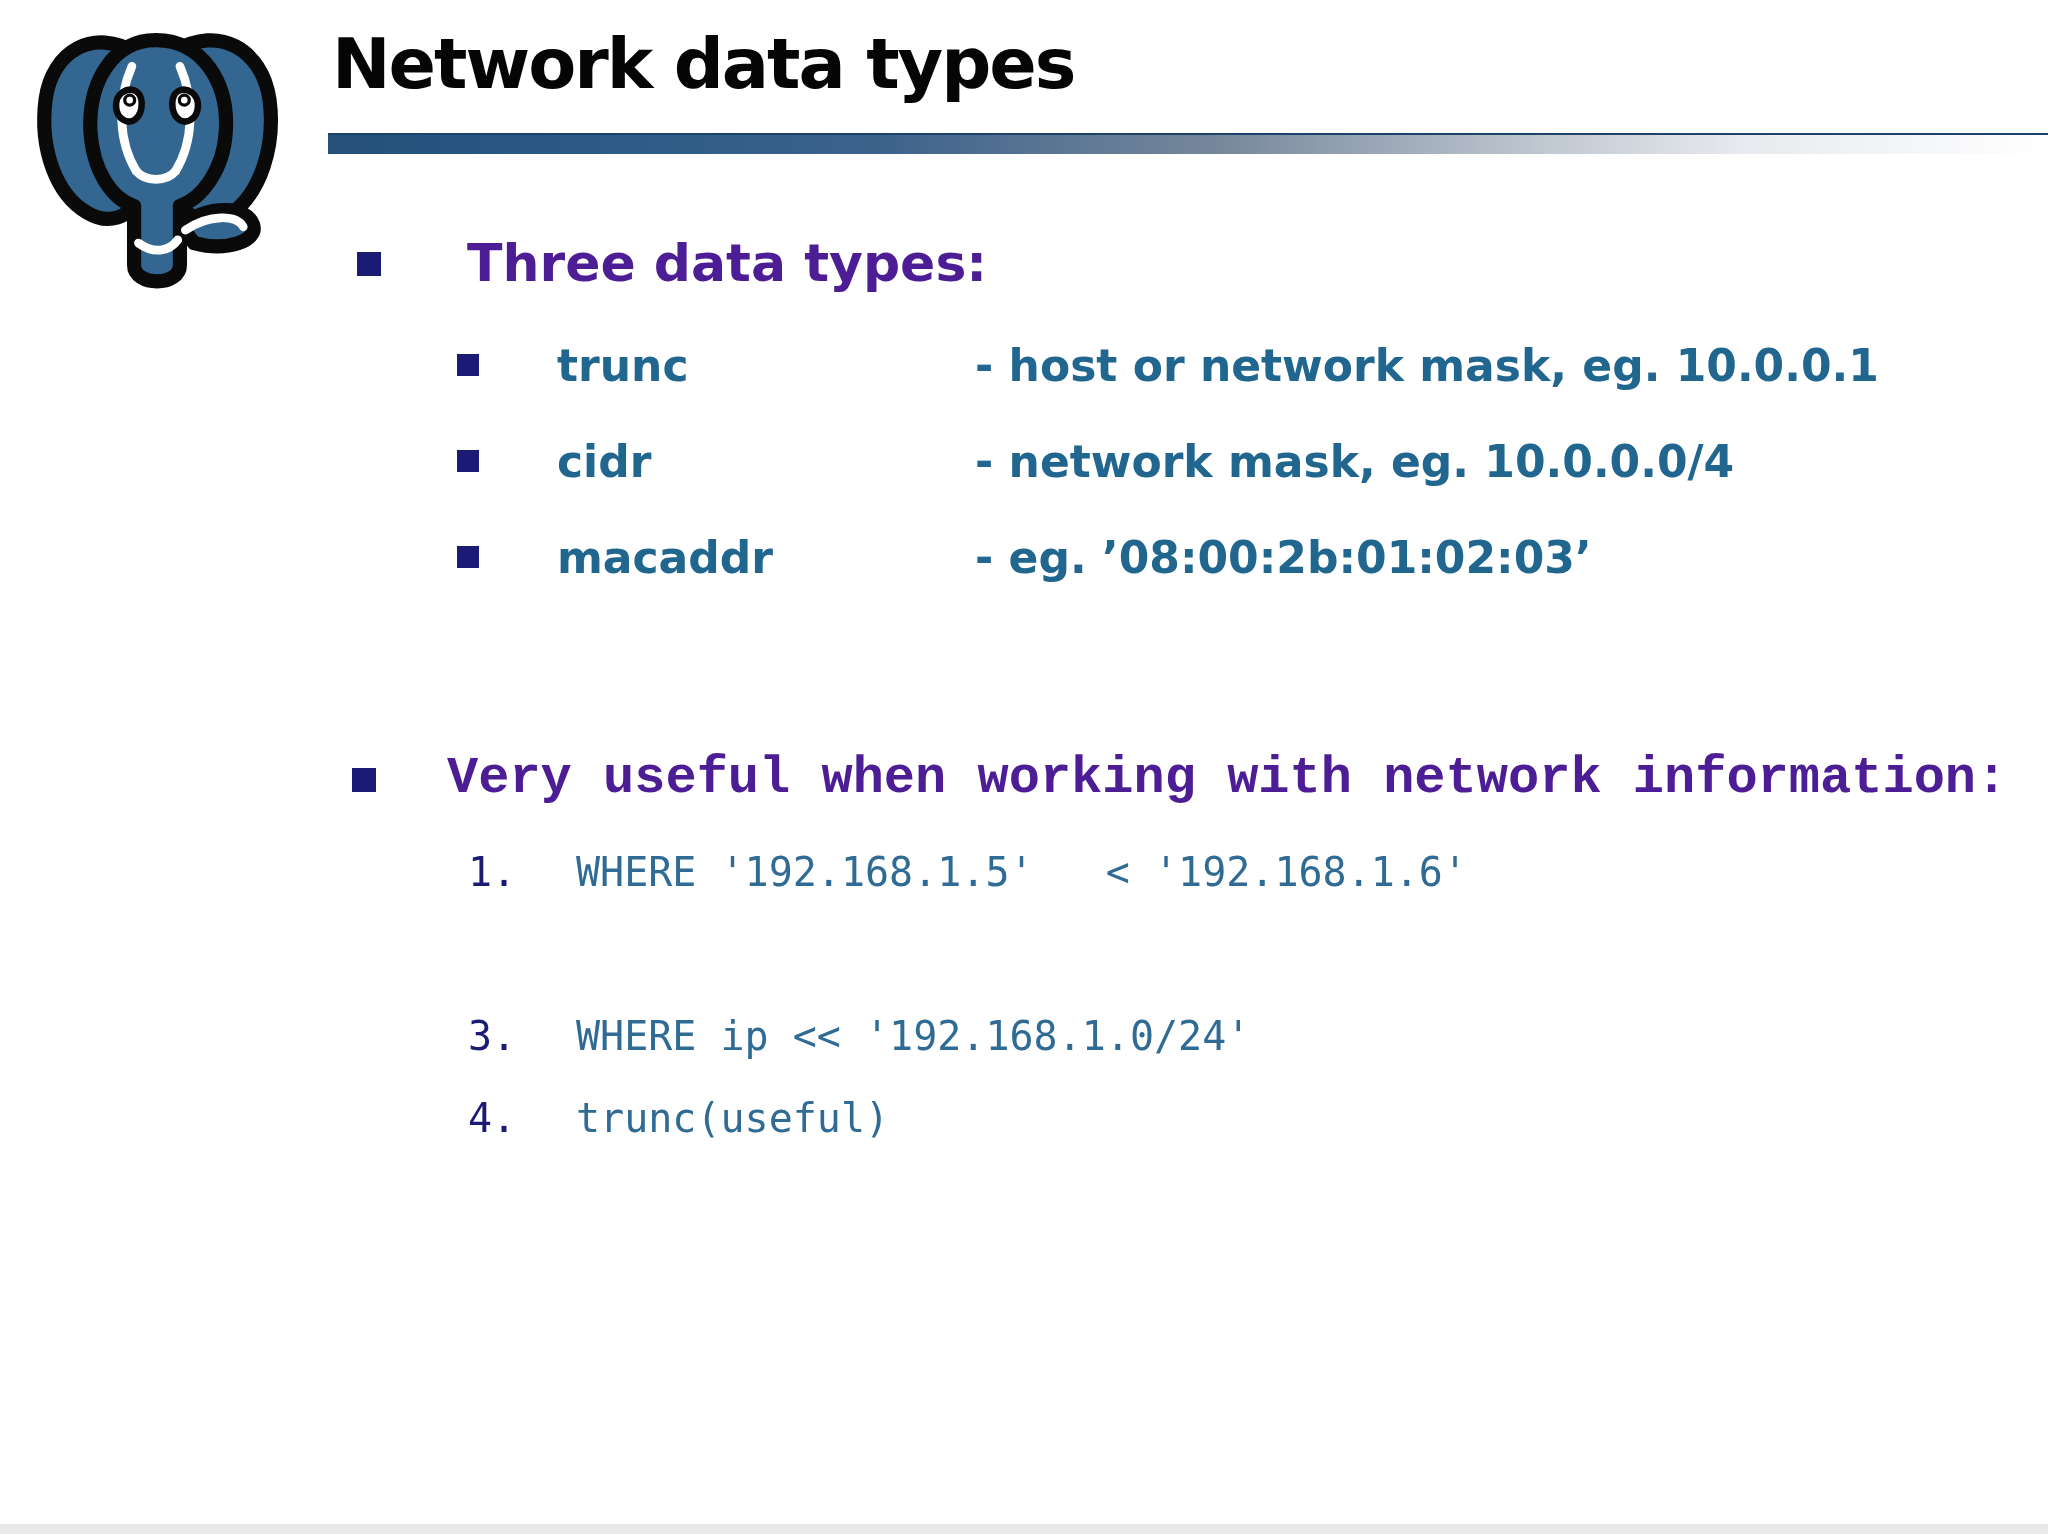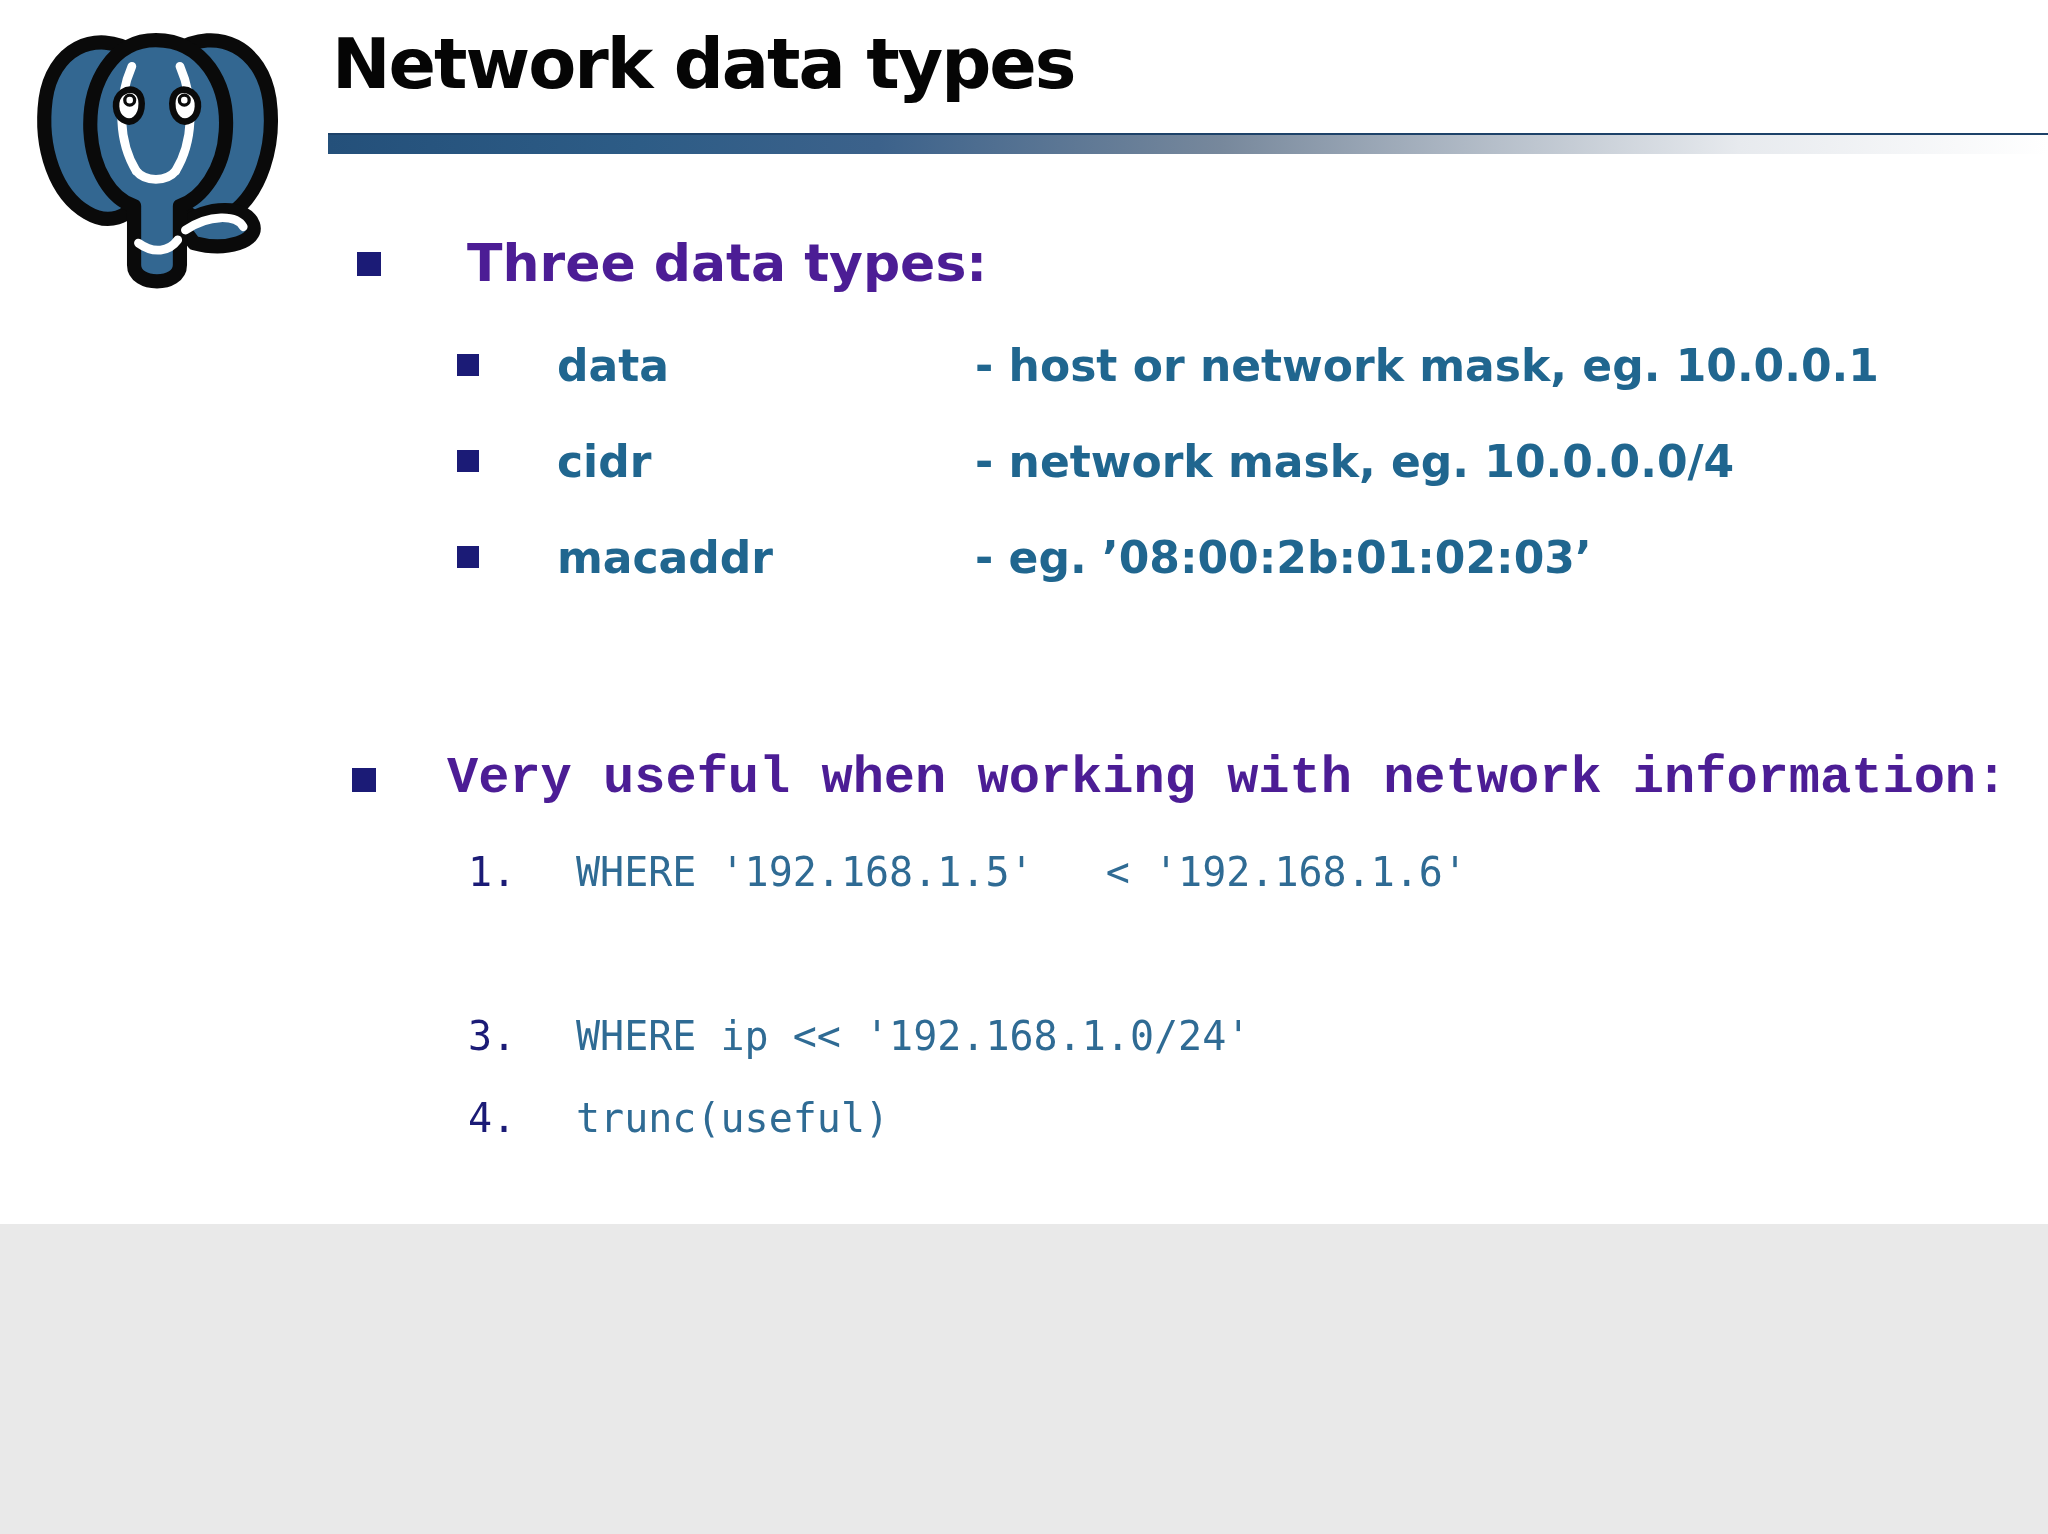--- a/index.html
+++ b/index.html
@@ -1,17 +1,17 @@
 <!DOCTYPE html>
 <html><head>
 <meta charset="utf-8">
 <style>
   html,body { margin:0; padding:0; background:#e9e9e9; }
   .slide {
-    position:relative; width:2048px; height:1224px;
+    position:relative; width:2048px; height:1524px;
     background:#ffffff; overflow:hidden;
     font-family:"DejaVu Sans", sans-serif;
     color:#050505;
   }
 
   
   .logo { position:absolute; left:26px; top:12px; width:262px; height:292px; }
 
   
   .title {
@@ -97,21 +97,21 @@
   <h1 class="title">Network data types</h1>
   <div class="title-bar"></div>
 
   <div class="head-row head-1">
     <span class="sq main-sq"></span>
     <span class="heading">Three data types:</span>
   </div>
 
   <div class="def-row r0">
     <span class="sq sub-sq"></span>
-    <span class="term">data</span>
+    <span class="term">trunc</span>
     <span class="desc">- host or network mask, eg. 10.0.0.1</span>
   </div>
   <div class="def-row r1">
     <span class="sq sub-sq"></span>
     <span class="term">cidr</span>
     <span class="desc">- network mask, eg. 10.0.0.0/4</span>
   </div>
   <div class="def-row r2">
     <span class="sq sub-sq"></span>
     <span class="term">macaddr</span>

